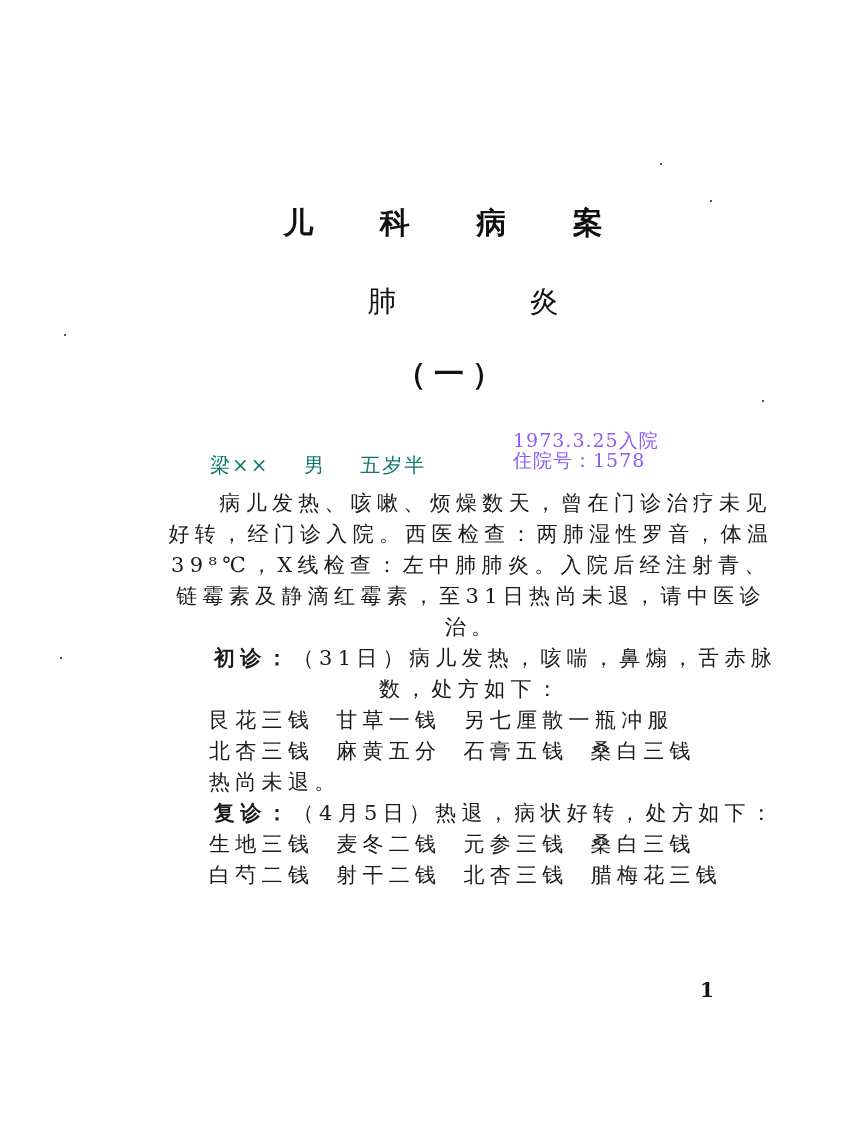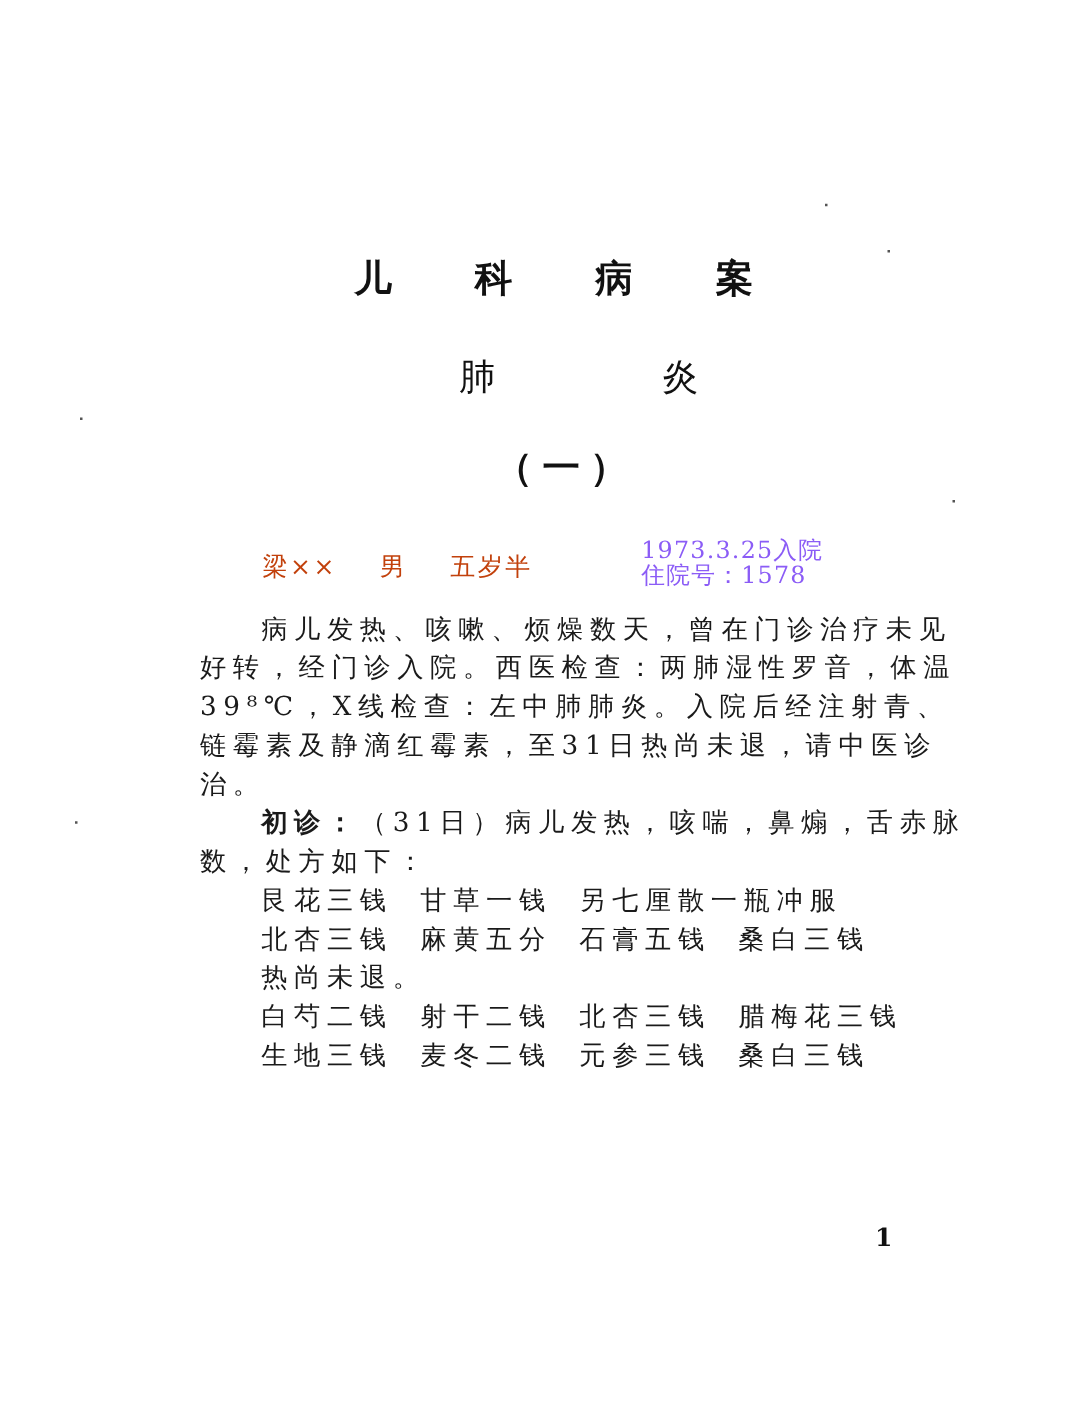--- a/index.html
+++ b/index.html
@@ -45,25 +45,25 @@
     top: 354px;
     left: 0; width: 866px;
     text-align: center;
     font-size: 30px;
     font-weight: bold;
     letter-spacing: 8px;
     font-family: "DejaVu Sans", "Liberation Sans", sans-serif;
   }
   .patient-info {
     position: absolute;
-    top: 440px;
+    top: 452px;
     left: 190px;
     font-size: 20px;
     letter-spacing: 2px;
-    color: #c2410c;
+    color: #0f766e;
   }
   .patient-info span { margin-right: 26px; }
   .admission {
     position: absolute;
     top: 430px;
     left: 493px;
     font-size: 19px;
     line-height: 20px;
     color: #8b5cf6;
     letter-spacing: 1px;
@@ -74,20 +74,21 @@
     left: 140px;
     width: 622px;
     font-size: 21px;
     line-height: 31px;
     letter-spacing: 5.3px;
     color: #1a1a1a;
   }
   .body-text p {
     margin: 0;
     text-indent: 49px;
+    text-align: center;
   }
   .body-text .label {
     font-weight: bold;
     font-family: Liberation Serif, serif;
   }
   .rx {
     margin: 0;
     padding-left: 49px;
   }
   .rx-line {
@@ -138,26 +139,27 @@
       <span class="rx-line">
         <span class="rx-item">艮花三钱</span><span class="rx-item">甘草一钱</span><span class="rx-item">另七厘散一瓶冲服</span>
       </span>
       <span class="rx-line">
         <span class="rx-item">北杏三钱</span><span class="rx-item">麻黄五分</span><span class="rx-item">石膏五钱</span><span class="rx-item">桑白三钱</span>
       </span>
       <span class="rx-line">热尚未退。</span>
     </div>
 
 
+    <p><span class="label">复诊：</span><span>（4月5日）热退，病状好转，处方如下：</span></p>
     <div class="rx">
       <span class="rx-line">
-        <span class="rx-item">白芍二钱</span><span class="rx-item">射干二钱</span><span class="rx-item">北杏三钱</span><span class="rx-item">腊梅花三钱</span>
+        <span class="rx-item">生地三钱</span><span class="rx-item">麦冬二钱</span><span class="rx-item">元参三钱</span><span class="rx-item">桑白三钱</span>
       </span>
       <span class="rx-line">
-        <span class="rx-item">生地三钱</span><span class="rx-item">麦冬二钱</span><span class="rx-item">元参三钱</span><span class="rx-item">桑白三钱</span>
+        <span class="rx-item">白芍二钱</span><span class="rx-item">射干二钱</span><span class="rx-item">北杏三钱</span><span class="rx-item">腊梅花三钱</span>
       </span>
     </div>
   </div>
 
   <div class="page-number">1</div>
 
   <span class="speck" style="left:44px;top:334px"></span>
   <span class="speck" style="left:40px;top:657px"></span>
   <span class="speck" style="left:640px;top:163px"></span>
   <span class="speck" style="left:690px;top:200px"></span>

